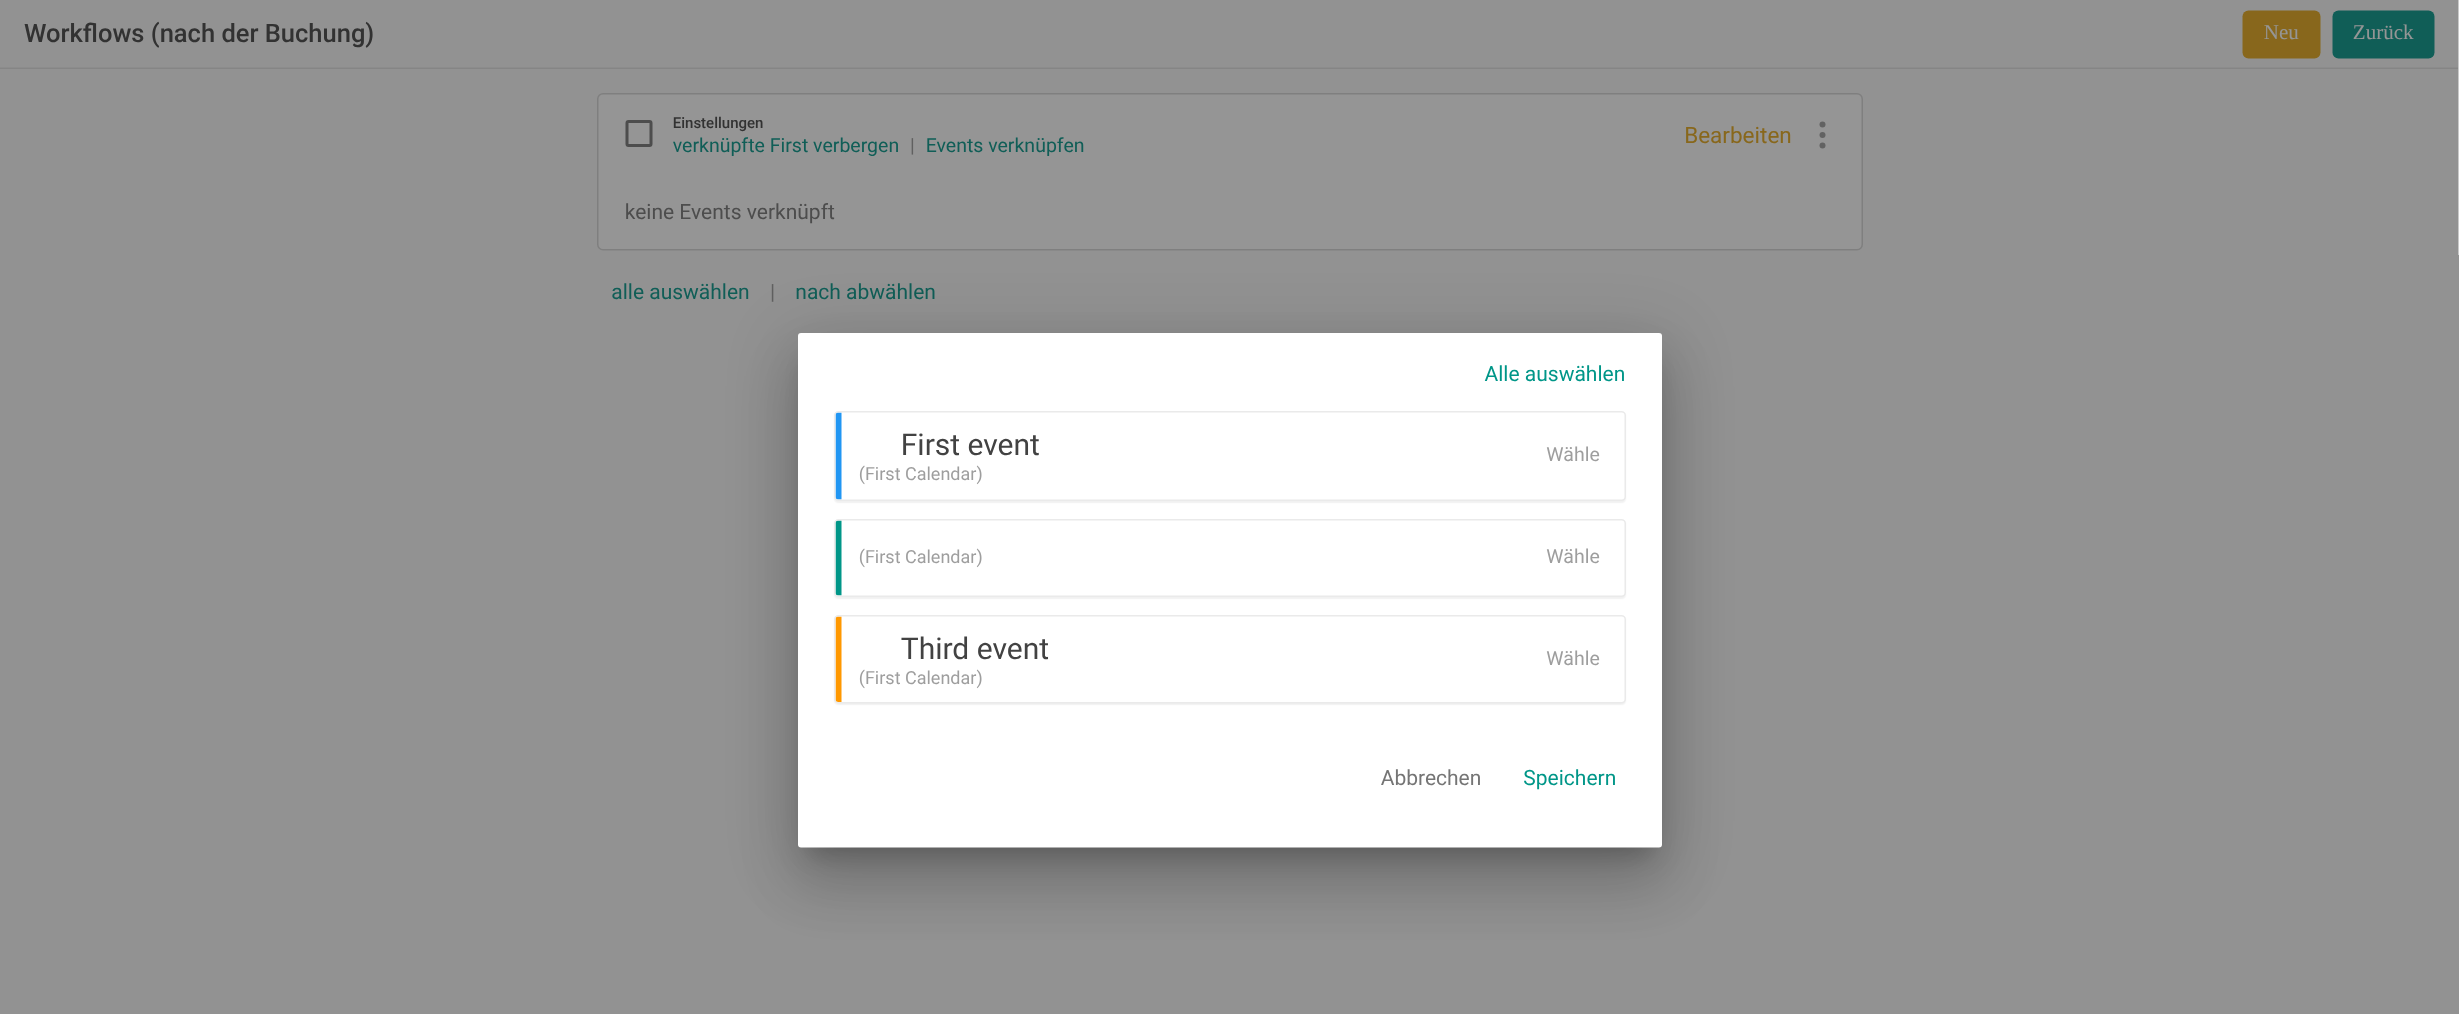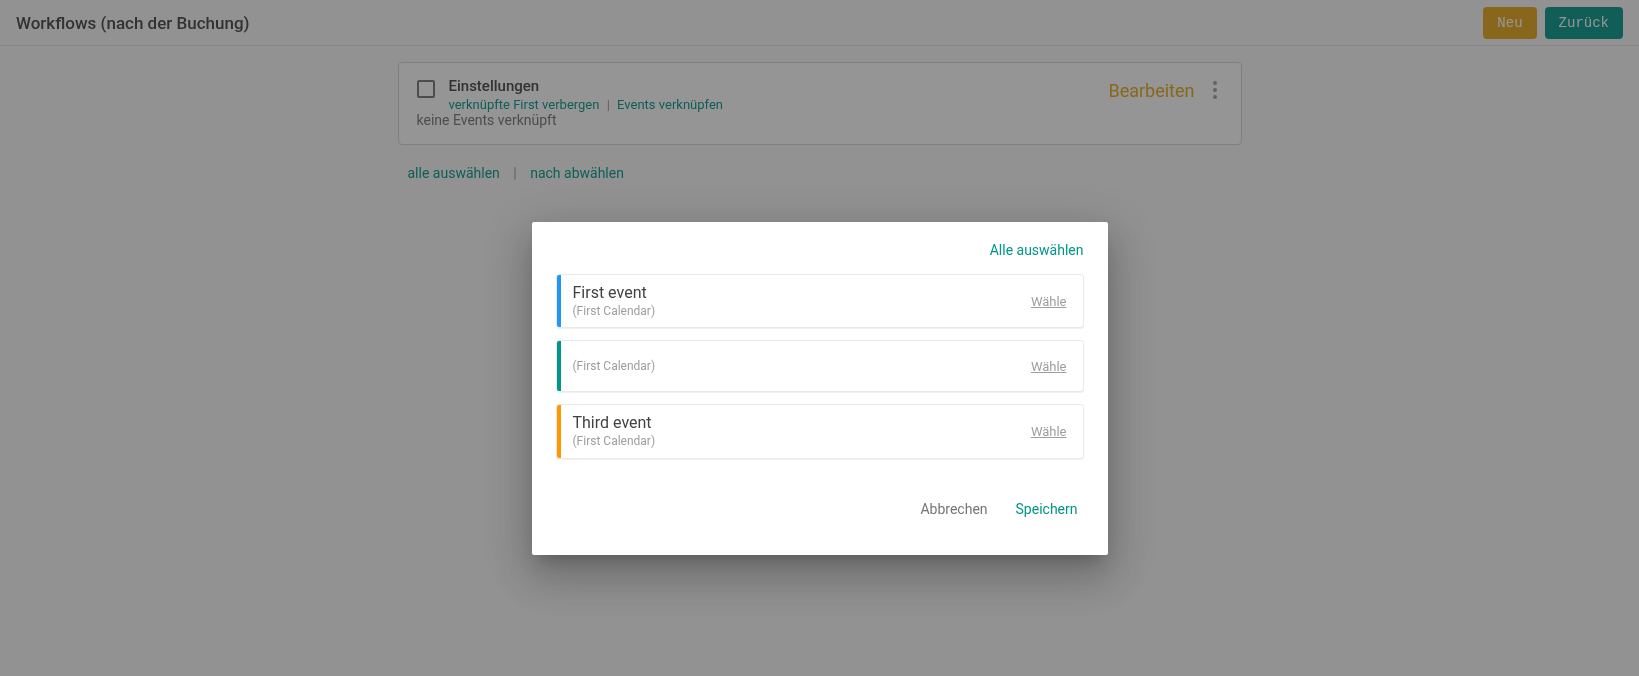--- a/index.html
+++ b/index.html
@@ -39,21 +39,21 @@
     color: var(--text-dark);
   }
   .header-buttons { display: flex; gap: 8px; }
   .btn {
     border: none;
     border-radius: 4px;
     padding: 8px 14px;
     font-size: 14px;
     color: #fff;
     cursor: pointer;
-    font-family: Liberation Mono, monospace;
+    font-family: Liberation Serif, serif;
   }
   .btn-amber { background: var(--amber); }
   .btn-teal  { background: var(--teal); }
 
   
   .content {
     max-width: 860px;
     margin: 16px auto 0;
     padding: 0 8px;
   }
@@ -72,53 +72,53 @@
   .checkbox {
     width: 18px; height: 18px;
     border: 2px solid #757575;
     border-radius: 2px;
     margin-top: 3px;
     margin-right: 14px;
     flex-shrink: 0;
   }
   .settings-main { flex: 1; }
   .settings-title {
-    font-size: 15px;
+    font-size: 10px;
     font-weight: 500;
     color: var(--text-dark);
     margin-bottom: 2px;
   }
   .settings-links {
     font-size: 13px;
     color: var(--teal);
   }
   .settings-links .sep { color: #999; margin: 0 4px; }
   .settings-actions {
     display: flex;
     align-items: center;
     gap: 14px;
   }
   .edit-link {
     color: var(--amber);
-    font-size: 18px;
+    font-size: 15px;
     cursor: pointer;
   }
   .more-icon {
     display: flex; flex-direction: column; gap: 3px;
     cursor: pointer;
     padding: 4px;
   }
   .more-icon span {
     width: 4px; height: 4px; border-radius: 50%;
     background: #9e9e9e;
   }
   .no-events {
     font-size: 14px;
     color: var(--text-muted);
-    margin-top: 0;
+    margin-top: 29px;
     margin-left: 0;
   }
 
   
   .select-row {
     margin-top: 20px;
     padding-left: 10px;
     font-size: 14px;
   }
   .select-row a {
@@ -175,35 +175,35 @@
   .event-stripe {
     width: 4px;
     align-self: stretch;
     flex-shrink: 0;
   }
   .event-text {
     flex: 1;
     padding: 8px 12px;
   }
   .event-name {
-    font-size: 16px;
+    font-size: 20px;
     color: var(--text-dark);
     line-height: 1.3;
+    margin-left: 28px;
   }
   .event-cal {
     font-size: 12px;
     color: var(--text-light);
     line-height: 1.3;
   }
   .event-choose {
     font-size: 13px;
     color: var(--text-light);
     padding-right: 16px;
     cursor: pointer;
-    text-decoration: underline;
   }
   .modal-footer {
     display: flex;
     justify-content: flex-end;
     padding: 8px 16px 28px;
     gap: 0;
   }
   .modal-footer .footer-btn {
     background: none;
     border: none;

